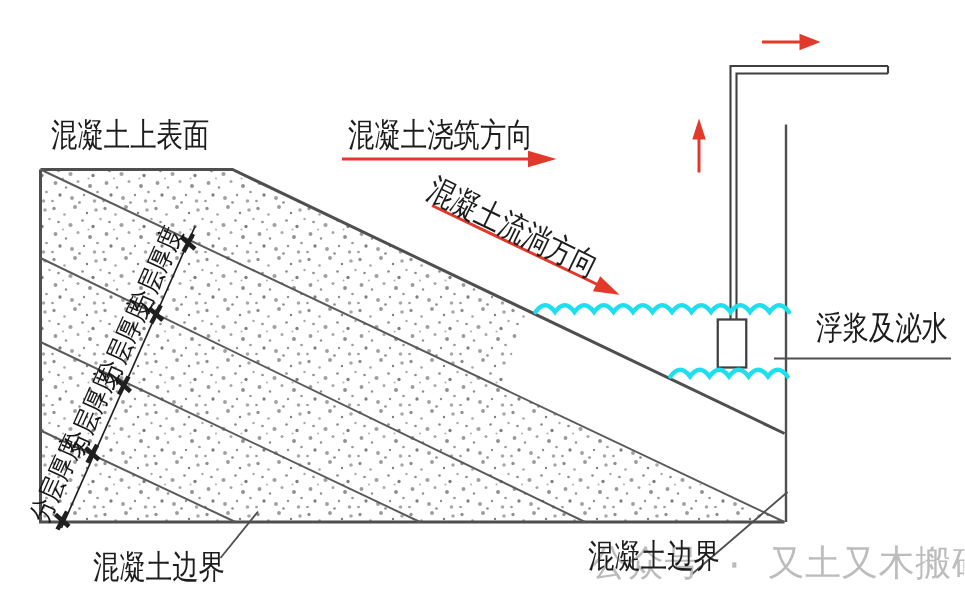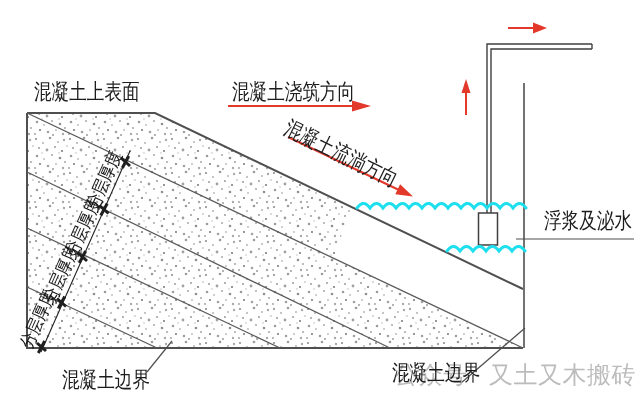--- a/index.html
+++ b/index.html
@@ -1,18 +1,18 @@
 <!DOCTYPE html>
 <html><head>
 <meta charset="utf-8">
 <style>
   html,body{margin:0;padding:0;background:#ffffff;}
   .stage{
     position:relative;width:643px;height:401px;background:#ffffff;overflow:hidden;
-    font-family:Liberation Serif, serif;
+    font-family:Liberation Mono, monospace;
     border-radius:23px;
   }
   .stage svg{position:absolute;left:0;top:0;}
   .lbl{
     position:absolute;color:#1c1c1c;font-size:22px;line-height:1.05;white-space:nowrap;
     transform:scaleX(.8);transform-origin:0 0;letter-spacing:0px;
   }
   .lbl-flow{
     transform:rotate(26deg) scaleX(.8);transform-origin:0 0;
   }

